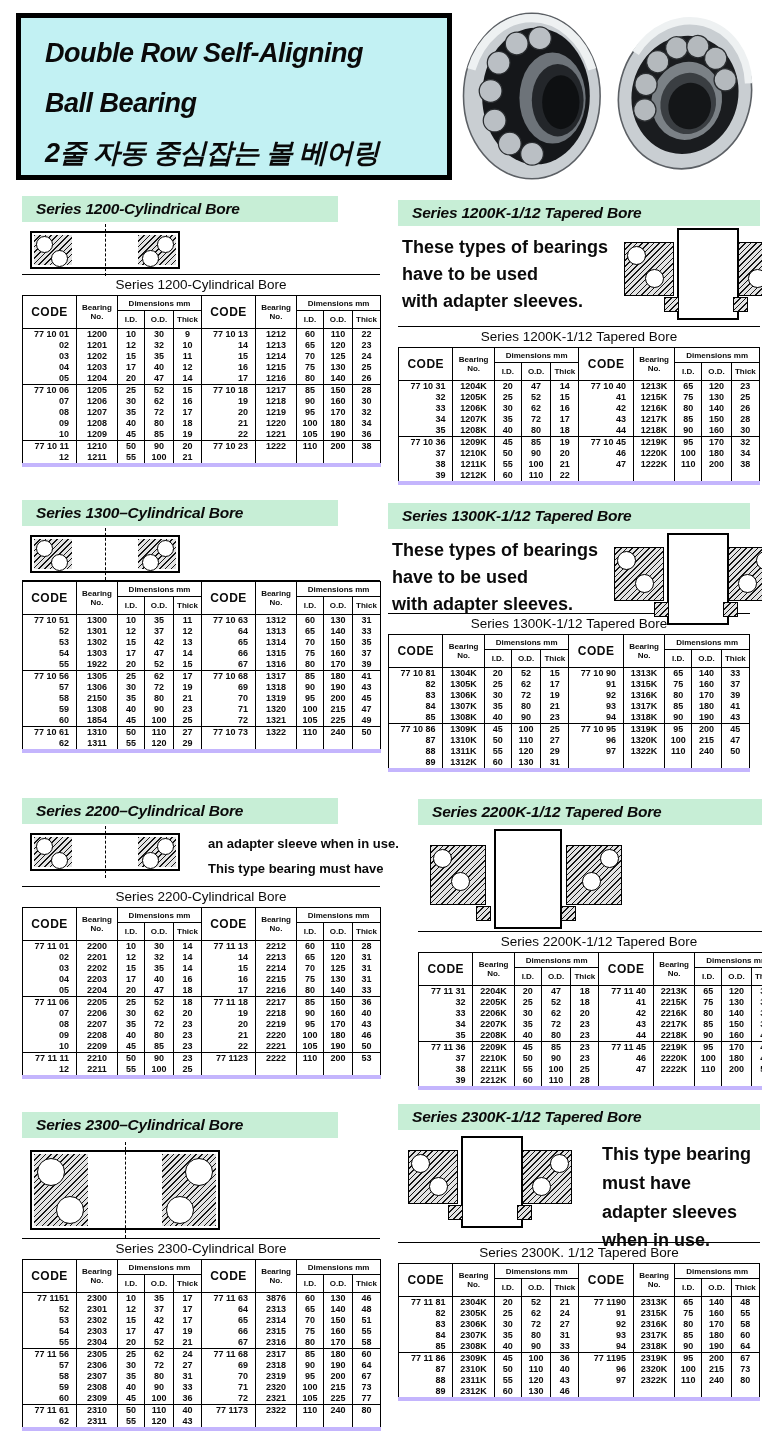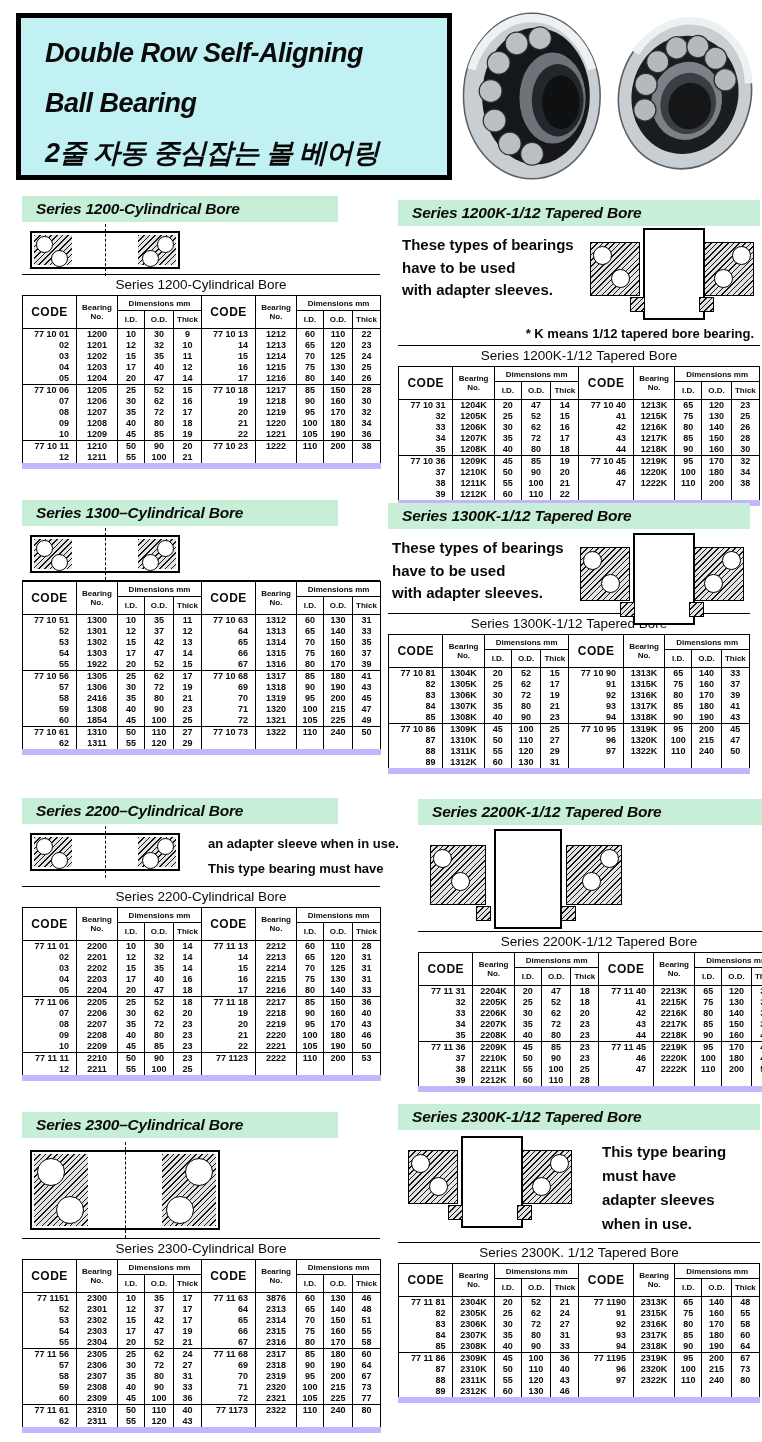--- a/index.html
+++ b/index.html
@@ -27,21 +27,21 @@
   .banner{background:#c7eed6;font-style:italic;font-weight:bold;font-size:15.5px;
           padding:4px 6px 4px 14px;letter-spacing:-0.2px;}
   #s0 .banner,#s2 .banner,#s4 .banner,#s6 .banner{width:316px;box-sizing:border-box;}
 
   .mid{position:relative;display:flex;align-items:flex-start;}
   #s0 .mid{height:52px;}  #s1 .mid{height:100px;}
   #s2 .mid{height:54px;}  #s3 .mid{height:84px;}
   #s4 .mid{height:62px;}  #s5 .mid{height:106px;}
   #s6 .mid{height:100px;} #s7 .mid{height:112px;}
 
-  .note{font-weight:bold;font-size:15px;line-height:1.5;margin:8px 6px 0 4px;white-space:nowrap;}
+  .note{font-weight:bold;font-size:18px;line-height:1.5;margin:8px 6px 0 4px;white-space:nowrap;}
   #s4 .note{font-weight:600;font-size:13px;line-height:1.9;margin:8px 0 0 28px;}
   #s7 .note{margin:10px 0 0 26px;line-height:1.6;}
   .k-note{font-weight:bold;font-size:13px;text-align:right;padding:0 6px 4px 0;}
 
   
   .diagram{position:relative;flex:0 0 auto;}
   .cyl-sm{width:150px;height:52px;margin:2px 0 0 8px;}
   .cyl-lg{width:190px;height:96px;margin:4px 0 0 8px;}
   .taper-md{width:172px;height:92px;margin:2px 0 0 6px;}
   #s3 .taper-md{margin-top:4px;}
@@ -71,21 +71,21 @@
   .tblk .ball{width:19px;height:19px;}
   .tblk .b1{left:2px;top:3px;} .tblk .b2{left:20px;top:26px;}
   .tblk.r .b1{left:auto;right:2px;} .tblk.r .b2{left:auto;right:20px;}
   .foot{position:absolute;width:15px;height:15px;border:1px solid #000;z-index:2;box-sizing:border-box;}
   .foot.l{left:44px;top:69px;} .foot.r{right:44px;top:69px;}
   .taper-lg .foot.l{left:50px;top:77px;} .taper-lg .foot.r{right:50px;top:77px;}
 
   
   .tbl{border-top:1.5px solid #000;background:#fff;}
   .tbl-title{text-align:center;font-size:13.5px;font-weight:500;padding:2px 0 3px;}
-  table.bt{border-collapse:collapse;width:100%;table-layout:fixed;border-top:1.5px solid #000;border-bottom:6px solid #c4b5fd;}
+  table.bt{border-collapse:collapse;width:100%;table-layout:fixed;border-top:1.5px solid #000;border-bottom:4px solid #c4b5fd;}
   .bt th,.bt td{border-left:1px solid #000;border-right:1px solid #000;border-top:0;border-bottom:0;
      padding:0;text-align:center;font-family:"Liberation Sans",sans-serif;}
   .bt thead th{border-bottom:1px solid #000;font-weight:bold;}
   .bt th.hcode{font-size:12px;letter-spacing:.5px;}
   .bt th.hbno{font-size:8px;line-height:9px;padding:2px 1px;}
   .bt th.hdim{font-size:8px;height:14px;}
   .bt th.hsub{font-size:8px;height:17px;}
   .bt td{font-size:9px;font-weight:bold;height:11px;line-height:11px;white-space:nowrap;}
   .bt td.code{text-align:right;padding-right:7px;}
   .bt tr.gs td{border-top:1.5px solid #000;}
@@ -355,21 +355,20 @@
           </div>
           <div class="foot hatch l"></div>
           <div class="tblk hatch r">
             <div class="ball b1"></div>
             <div class="ball b2"></div>
           </div>
           <div class="foot hatch r"></div>
           <div class="centerline"></div>
         </div>
       </div>
-      <div class="k-note">* K means 1/12 tapered bore bearing.</div>
       <div class="tbl">
         <div class="tbl-title">Series 1200K-1/12 Tapered Bore</div>
         <table class="bt">
           <colgroup>
             <col style="width: 54px;">
             <col style="width: 41px;">
             <col style="width: 27px;">
             <col style="width: 29px;">
             <col style="width: 28px;">
             <col style="width: 54px;">
@@ -638,21 +637,21 @@
               <td>72</td>
               <td>19</td>
               <td class="code">69</td>
               <td>1318</td>
               <td>90</td>
               <td>190</td>
               <td>43</td>
             </tr>
             <tr>
               <td class="code">58</td>
-              <td>2416</td>
+              <td>2150</td>
               <td>35</td>
               <td>80</td>
               <td>21</td>
               <td class="code">70</td>
               <td>1319</td>
               <td>95</td>
               <td>200</td>
               <td>45</td>
             </tr>
             <tr>

